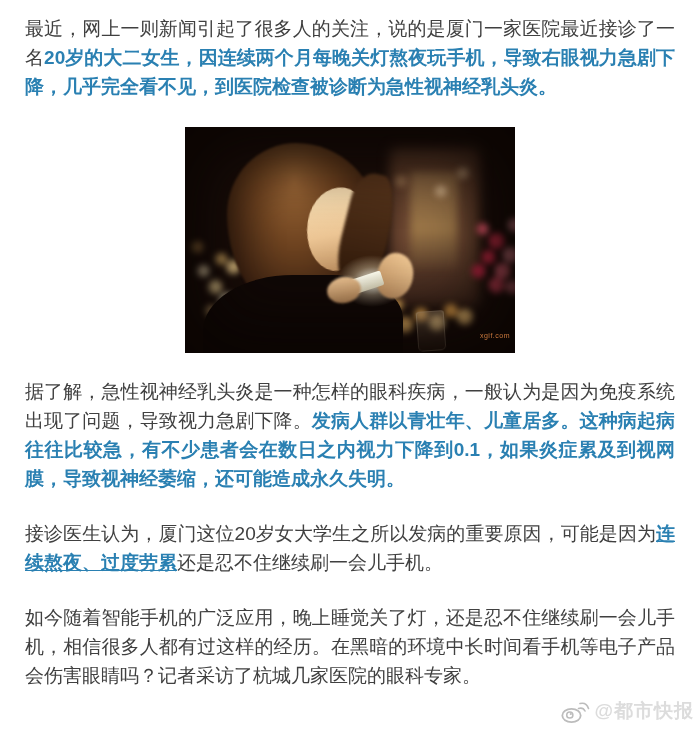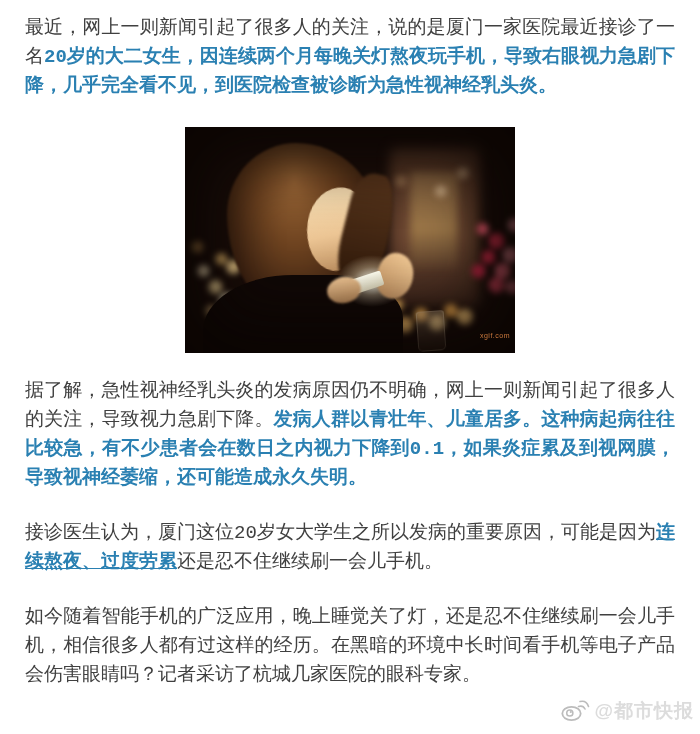--- a/index.html
+++ b/index.html
@@ -10,21 +10,21 @@
     overflow: hidden;
     font-family: "Liberation Sans", "DejaVu Sans", sans-serif;
   }
   .article {
     padding: 14px 25px 0 25px;
     color: #404040;
     font-size: 19px;
     line-height: 29px;
     text-align: justify;
   }
-  .para { margin-bottom: 26px; font-family: Liberation Mono, monospace; }
+  .para { margin-bottom: 26px; }
   .hl { color: #2a80b2; font-weight: bold; }
   .hl-link { color: #2a80b2; font-weight: bold; text-decoration: underline; cursor: pointer; }
 
   
   .photo-wrap { width: 330px; margin: 16px auto 24px auto; }
   .photo {
     position: relative;
     width: 330px; height: 226px;
     background: #190d09;
     overflow: hidden;
@@ -122,21 +122,21 @@
     right: 5px; bottom: 3px;
     font-size: 7px; letter-spacing: .5px;
     color: rgba(235,140,70,.85);
     filter: blur(.4px);
   }
 
   
   .weibo-mark {
     position: absolute;
     right: 6px; top: 698px;
-    display: flex; align-items: flex-start;
+    display: flex; align-items: flex-end;
     user-select: none;
   }
   .weibo-mark svg { display: block; margin-right: 4px; }
   .weibo-handle {
     font-size: 19px; font-weight: bold;
     color: #dcdcdc; letter-spacing: 1px;
   }
 </style>
 </head>
 <body>
@@ -161,21 +161,21 @@
       <div class="ph-hand-r"></div>
       <div class="ph-phone"></div>
       <div class="ph-hand-l"></div>
       <div class="ph-glass"></div>
       <div class="ph-vignette"></div>
       <div class="ph-mark">xgif.com</div>
     </div>
   </div>
 
 
-  <p class="para"><span>据了解，急性视神经乳头炎的发病原因仍不明确，网上一则新闻引起了很多人的关注，导致视力急剧下降。</span><span class="hl">发病人群以青壮年、儿童居多。这种病起病往往比较急，有不少患者会在数日之内视力下降到0.1，如果炎症累及到视网膜，导致视神经萎缩，还可能造成永久失明。</span></p>
+  <p class="para"><span>据了解，急性视神经乳头炎是一种怎样的眼科疾病，一般认为是因为免疫系统出现了问题，导致视力急剧下降。</span><span class="hl">发病人群以青壮年、儿童居多。这种病起病往往比较急，有不少患者会在数日之内视力下降到0.1，如果炎症累及到视网膜，导致视神经萎缩，还可能造成永久失明。</span></p>
 
   <p class="para"><span>接诊医生认为，厦门这位20岁女大学生之所以发病的重要原因，可能是因为</span><a class="hl-link">连续熬夜、过度劳累</a><span>还是忍不住继续刷一会儿手机。</span></p>
 
   <p class="para"><span>如今随着智能手机的广泛应用，晚上睡觉关了灯，还是忍不住继续刷一会儿手机，相信很多人都有过这样的经历。在黑暗的环境中长时间看手机等电子产品会伤害眼睛吗？记者采访了杭城几家医院的眼科专家。</span></p>
 
 </div>
 
 <div class="weibo-mark">
   <span>
     <svg width="30" height="24" viewBox="0 0 30 24">

